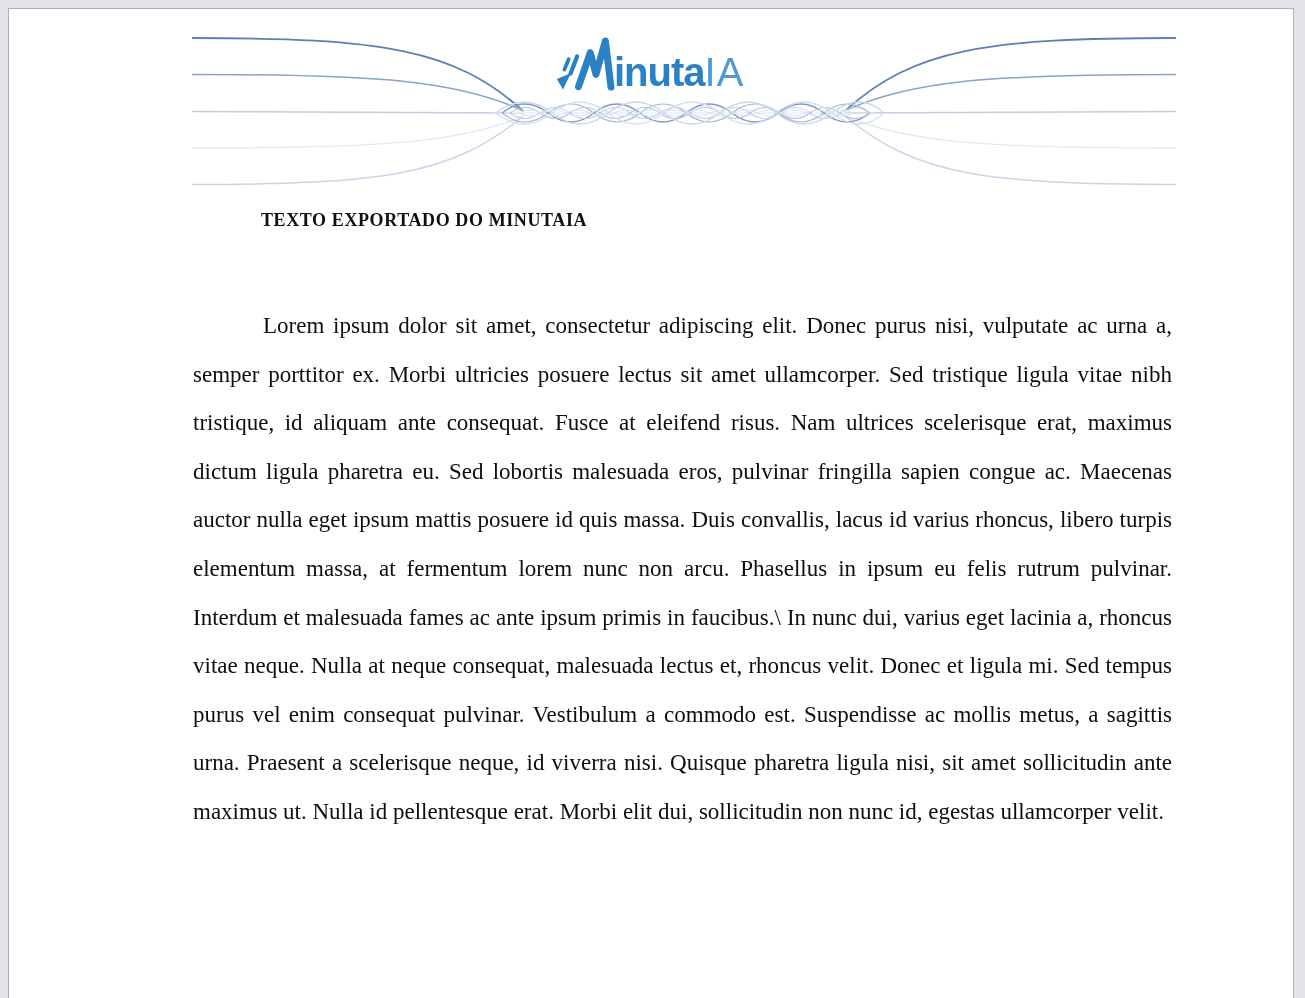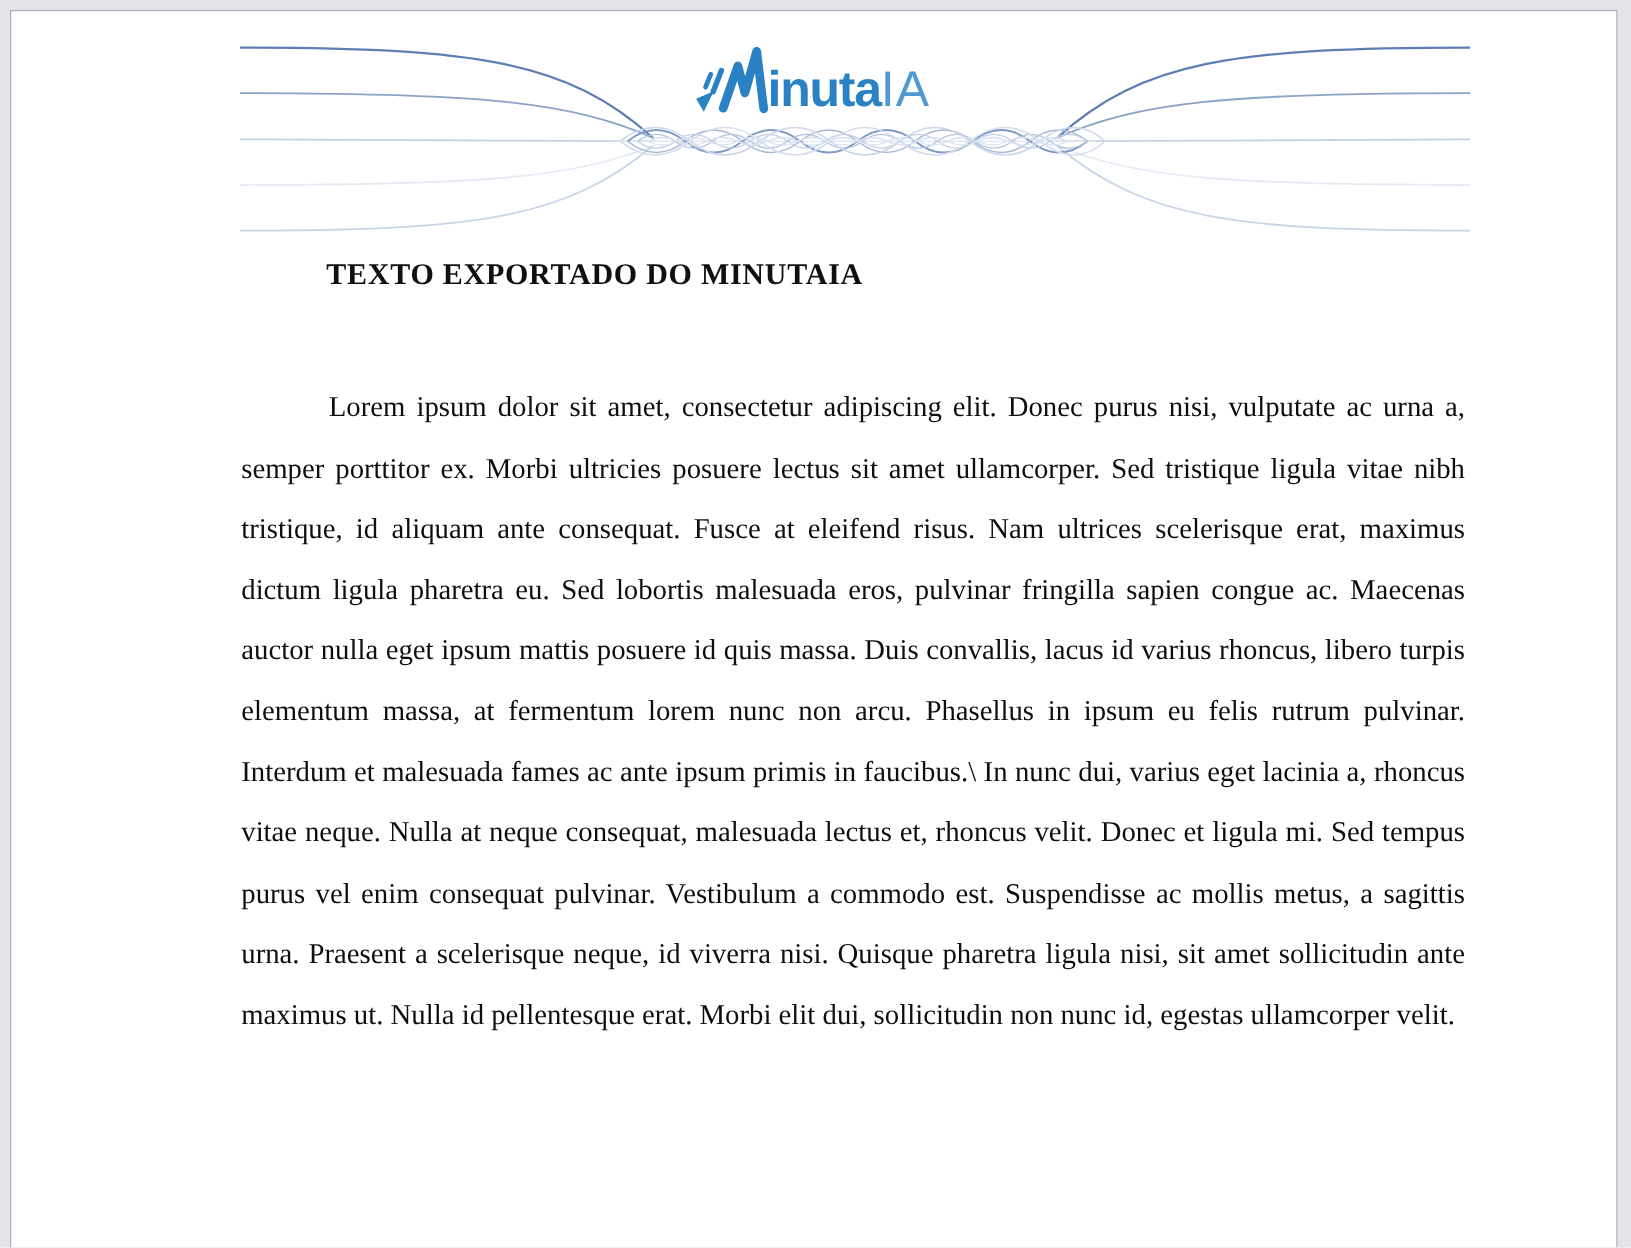--- a/index.html
+++ b/index.html
@@ -66,21 +66,21 @@
   .logo-suffix {
     font-weight: 400;
     font-size: 40px;
     letter-spacing: 1px;
     color: #4f9ad3;
   }
   
   .doc-title {
     margin: 10px 121px 0 184px;
     text-indent: 68px;
-    font-size: 24px;
+    font-size: 18px;
     font-weight: 700;
     letter-spacing: 0.6px;
     line-height: 28px;
     color: #101010;
   }
   .doc-body {
     margin: 68px 121px 0 184px;
     font-size: 23px;
     line-height: 48.6px;
     text-align: justify;

